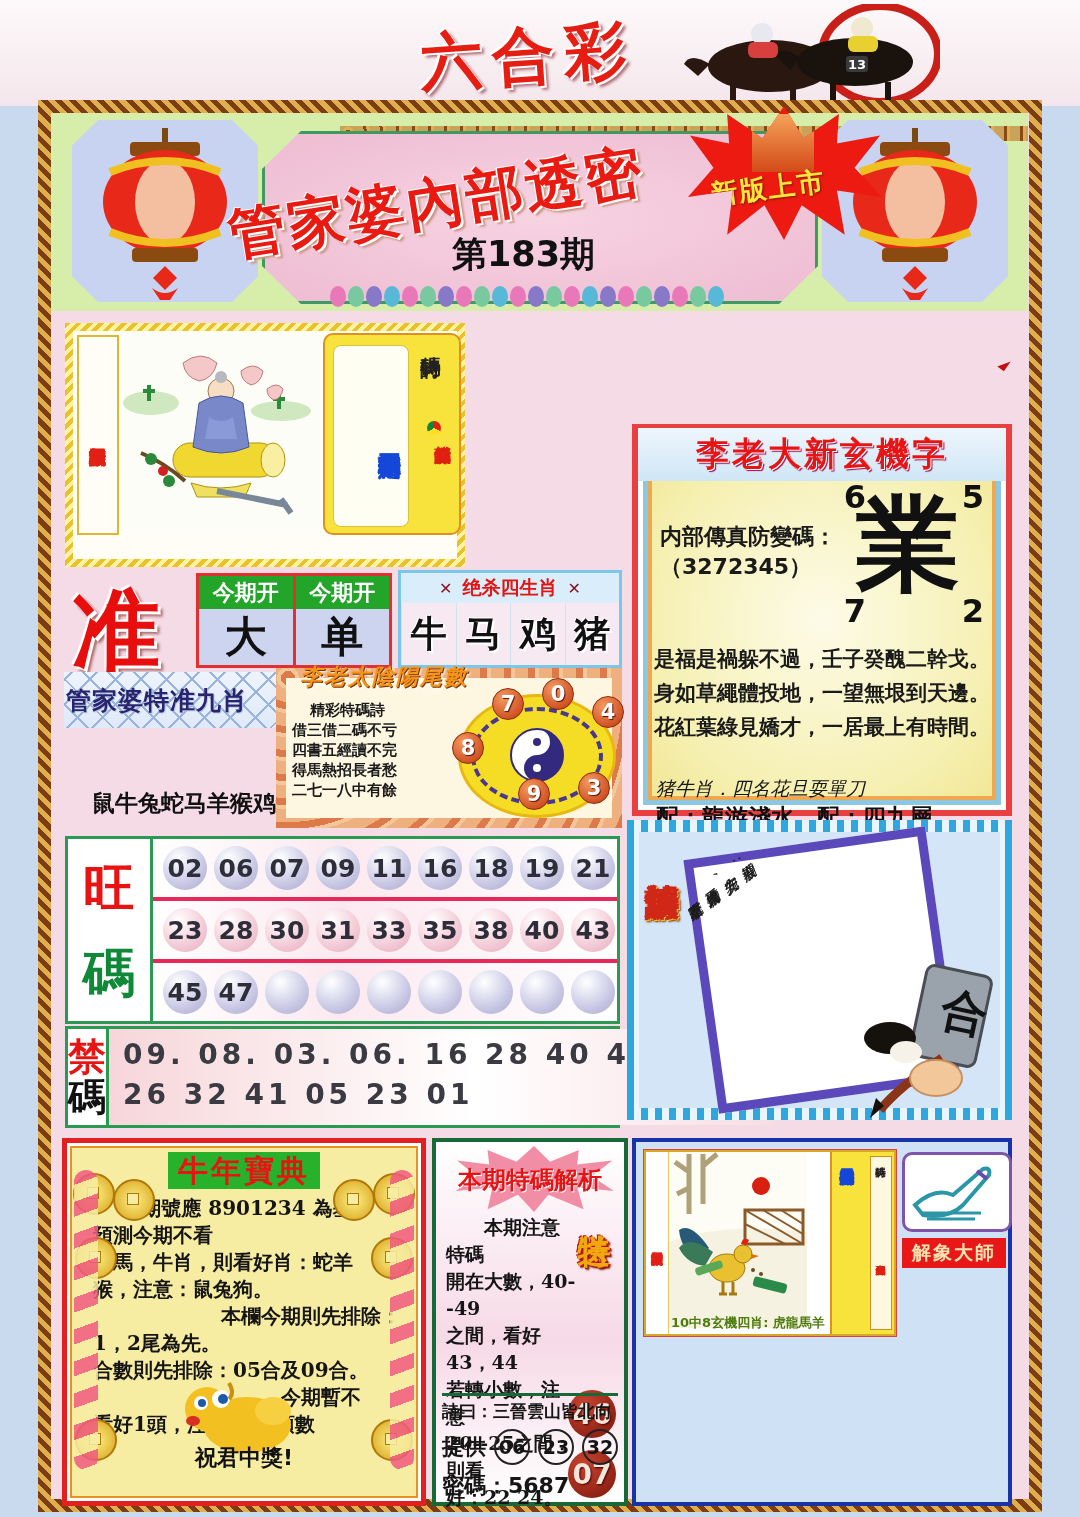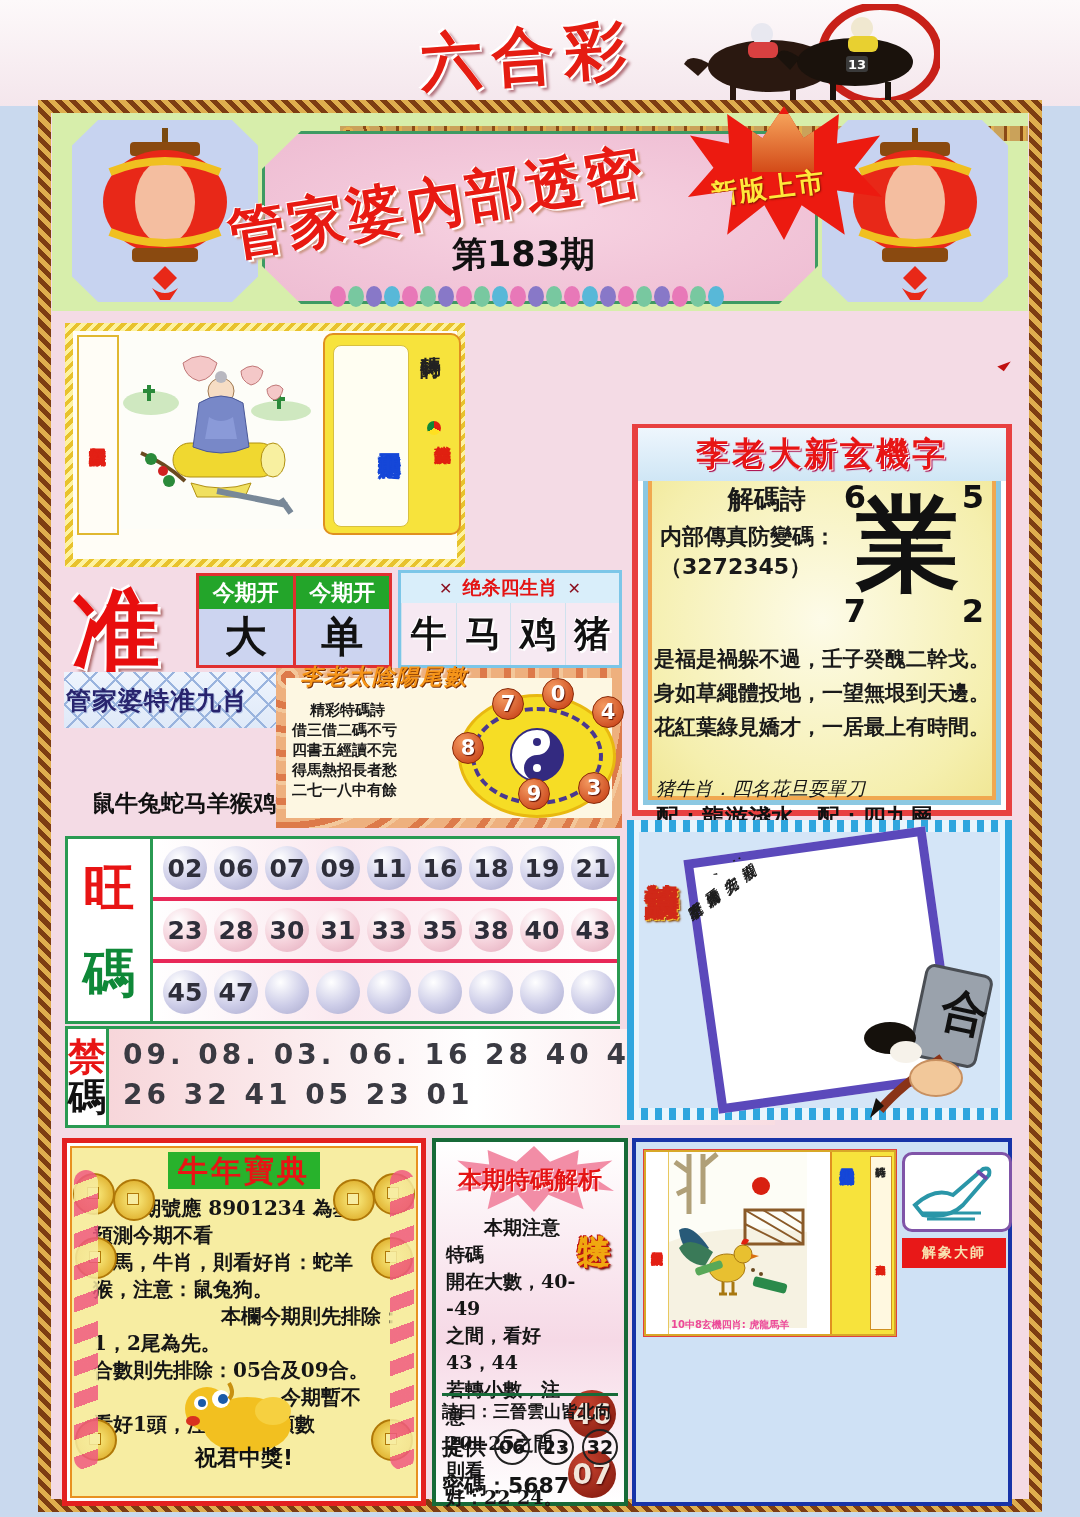--- a/index.html
+++ b/index.html
@@ -148,29 +148,29 @@
   .sp-provide .lbl{font-size:22px;font-weight:bold;color:#151515;}
   .circled{width:32px;height:32px;border:2px solid #222;border-radius:50%;display:flex;align-items:center;justify-content:center;
         font-size:19px;font-weight:bold;color:#151515;}
   .sp-pass{font-size:22px;font-weight:bold;color:#151515;margin-top:6px;}
   
   .ro-box{left:632px;top:1138px;width:380px;height:368px;box-sizing:border-box;border:4px solid #1733a8;background:#cfe1f5;}
   .ro-card{position:absolute;left:8px;top:8px;width:248px;height:182px;background:#fff;border:2px solid #d8a828;
         box-shadow:0 0 0 1px #e04040;display:flex;}
   .ro-side{width:22px;color:#e32015;font-size:12px;font-weight:bold;text-align:center;line-height:22px;border-right:1px solid #e8c860;}
   .ro-scene{flex:1;position:relative;}
-  .ro-cap{position:absolute;left:2px;bottom:2px;font-size:10px;font-weight:bold;color:#ec4899;white-space:nowrap;}
+  .ro-cap{position:absolute;left:2px;bottom:2px;font-size:13px;font-weight:bold;color:#4d7c0f;white-space:nowrap;}
   .ro-strip{width:62px;background:#f7e33c;border-left:2px solid #e09020;position:relative;}
   .ro-poem{position:absolute;left:4px;top:6px;height:168px;color:#1547d8;font-size:15px;font-weight:bold;line-height:22px;}
   .ro-mini{position:absolute;right:2px;top:4px;width:20px;height:172px;background:#fff8e0;border:1px solid #d09020;}
   .ro-minipoem{position:absolute;top:2px;left:1px;font-size:10px;color:#222;font-weight:bold;height:60px;line-height:16px;}
   .ro-ribbon{position:absolute;bottom:2px;left:1px;font-size:10px;color:#e02010;font-weight:bold;height:70px;line-height:16px;}
   .ro-hand{position:absolute;left:266px;top:10px;width:104px;height:74px;background:#fff;border:3px solid #8054a8;border-radius:10px;}
   .ro-master{position:absolute;left:266px;top:96px;width:104px;height:30px;background:#e81818;display:flex;align-items:center;justify-content:center;
-        font-size:14px;font-weight:bold;color:#f8e2b0;letter-spacing:2px;}
+        font-size:19px;font-weight:bold;color:#f8e2b0;letter-spacing:2px;}
   
   .laoda{left:632px;top:424px;width:380px;height:392px;box-sizing:border-box;border:6px solid #e84040;
         box-shadow:inset 0 0 0 5px #fff,inset 0 0 0 10px #8cc8e2,inset 0 0 0 14px #f0a850;
         background:radial-gradient(#fdfbe8,#f5efae 70%,#efe48e);}
   .laoda-title{position:absolute;left:0;top:-2px;width:100%;text-align:center;font-size:33px;font-weight:bold;color:#e81414;
         letter-spacing:3px;background:linear-gradient(#eef6fd,#cfe6f5);padding:4px 0;text-shadow:1px 1px 0 #fff,2px 2px 1px #a04;}
   .laoda-sub{position:absolute;left:0;top:52px;width:70%;text-align:center;font-size:26px;font-weight:bold;color:#1a1a1a;}
   .laoda-code{position:absolute;left:22px;top:92px;font-size:22px;font-weight:bold;color:#1a1a1a;line-height:30px;}
   .laoda-big{position:absolute;right:46px;top:62px;font-size:104px;font-weight:bold;color:#111;
         font-family:"DejaVu Serif","Liberation Serif",serif;line-height:1;}
@@ -301,21 +301,20 @@
     <div class="abs sage-right">
       <div class="sage-poem vtext">三十穩中定今期四三聯合中本期</div>
       <div class="sage-poemlabel vtext">特碼詩</div>
       <div class="tri-ball"></div>
       <div class="sage-ribbon vtext">贏錢錦囊</div>
     </div>
   </div>
 
   <div class="abs laoda">
     <div class="laoda-title">李老大新玄機字</div>
-    <div class="laoda-sub">解碼詩</div>
     <div class="laoda-code">
       <span>内部傳真防變碼：</span><br>
       <span>（3272345）</span>
     </div>
     <div class="laoda-big">業</div>
     <div class="laoda-corner" style="right:140px;top:48px;">6</div>
     <div class="laoda-corner" style="right:22px;top:48px;">5</div>
     <div class="laoda-corner" style="right:140px;top:162px;">7</div>
     <div class="laoda-corner" style="right:22px;top:162px;">2</div>
     <div class="laoda-poem">

